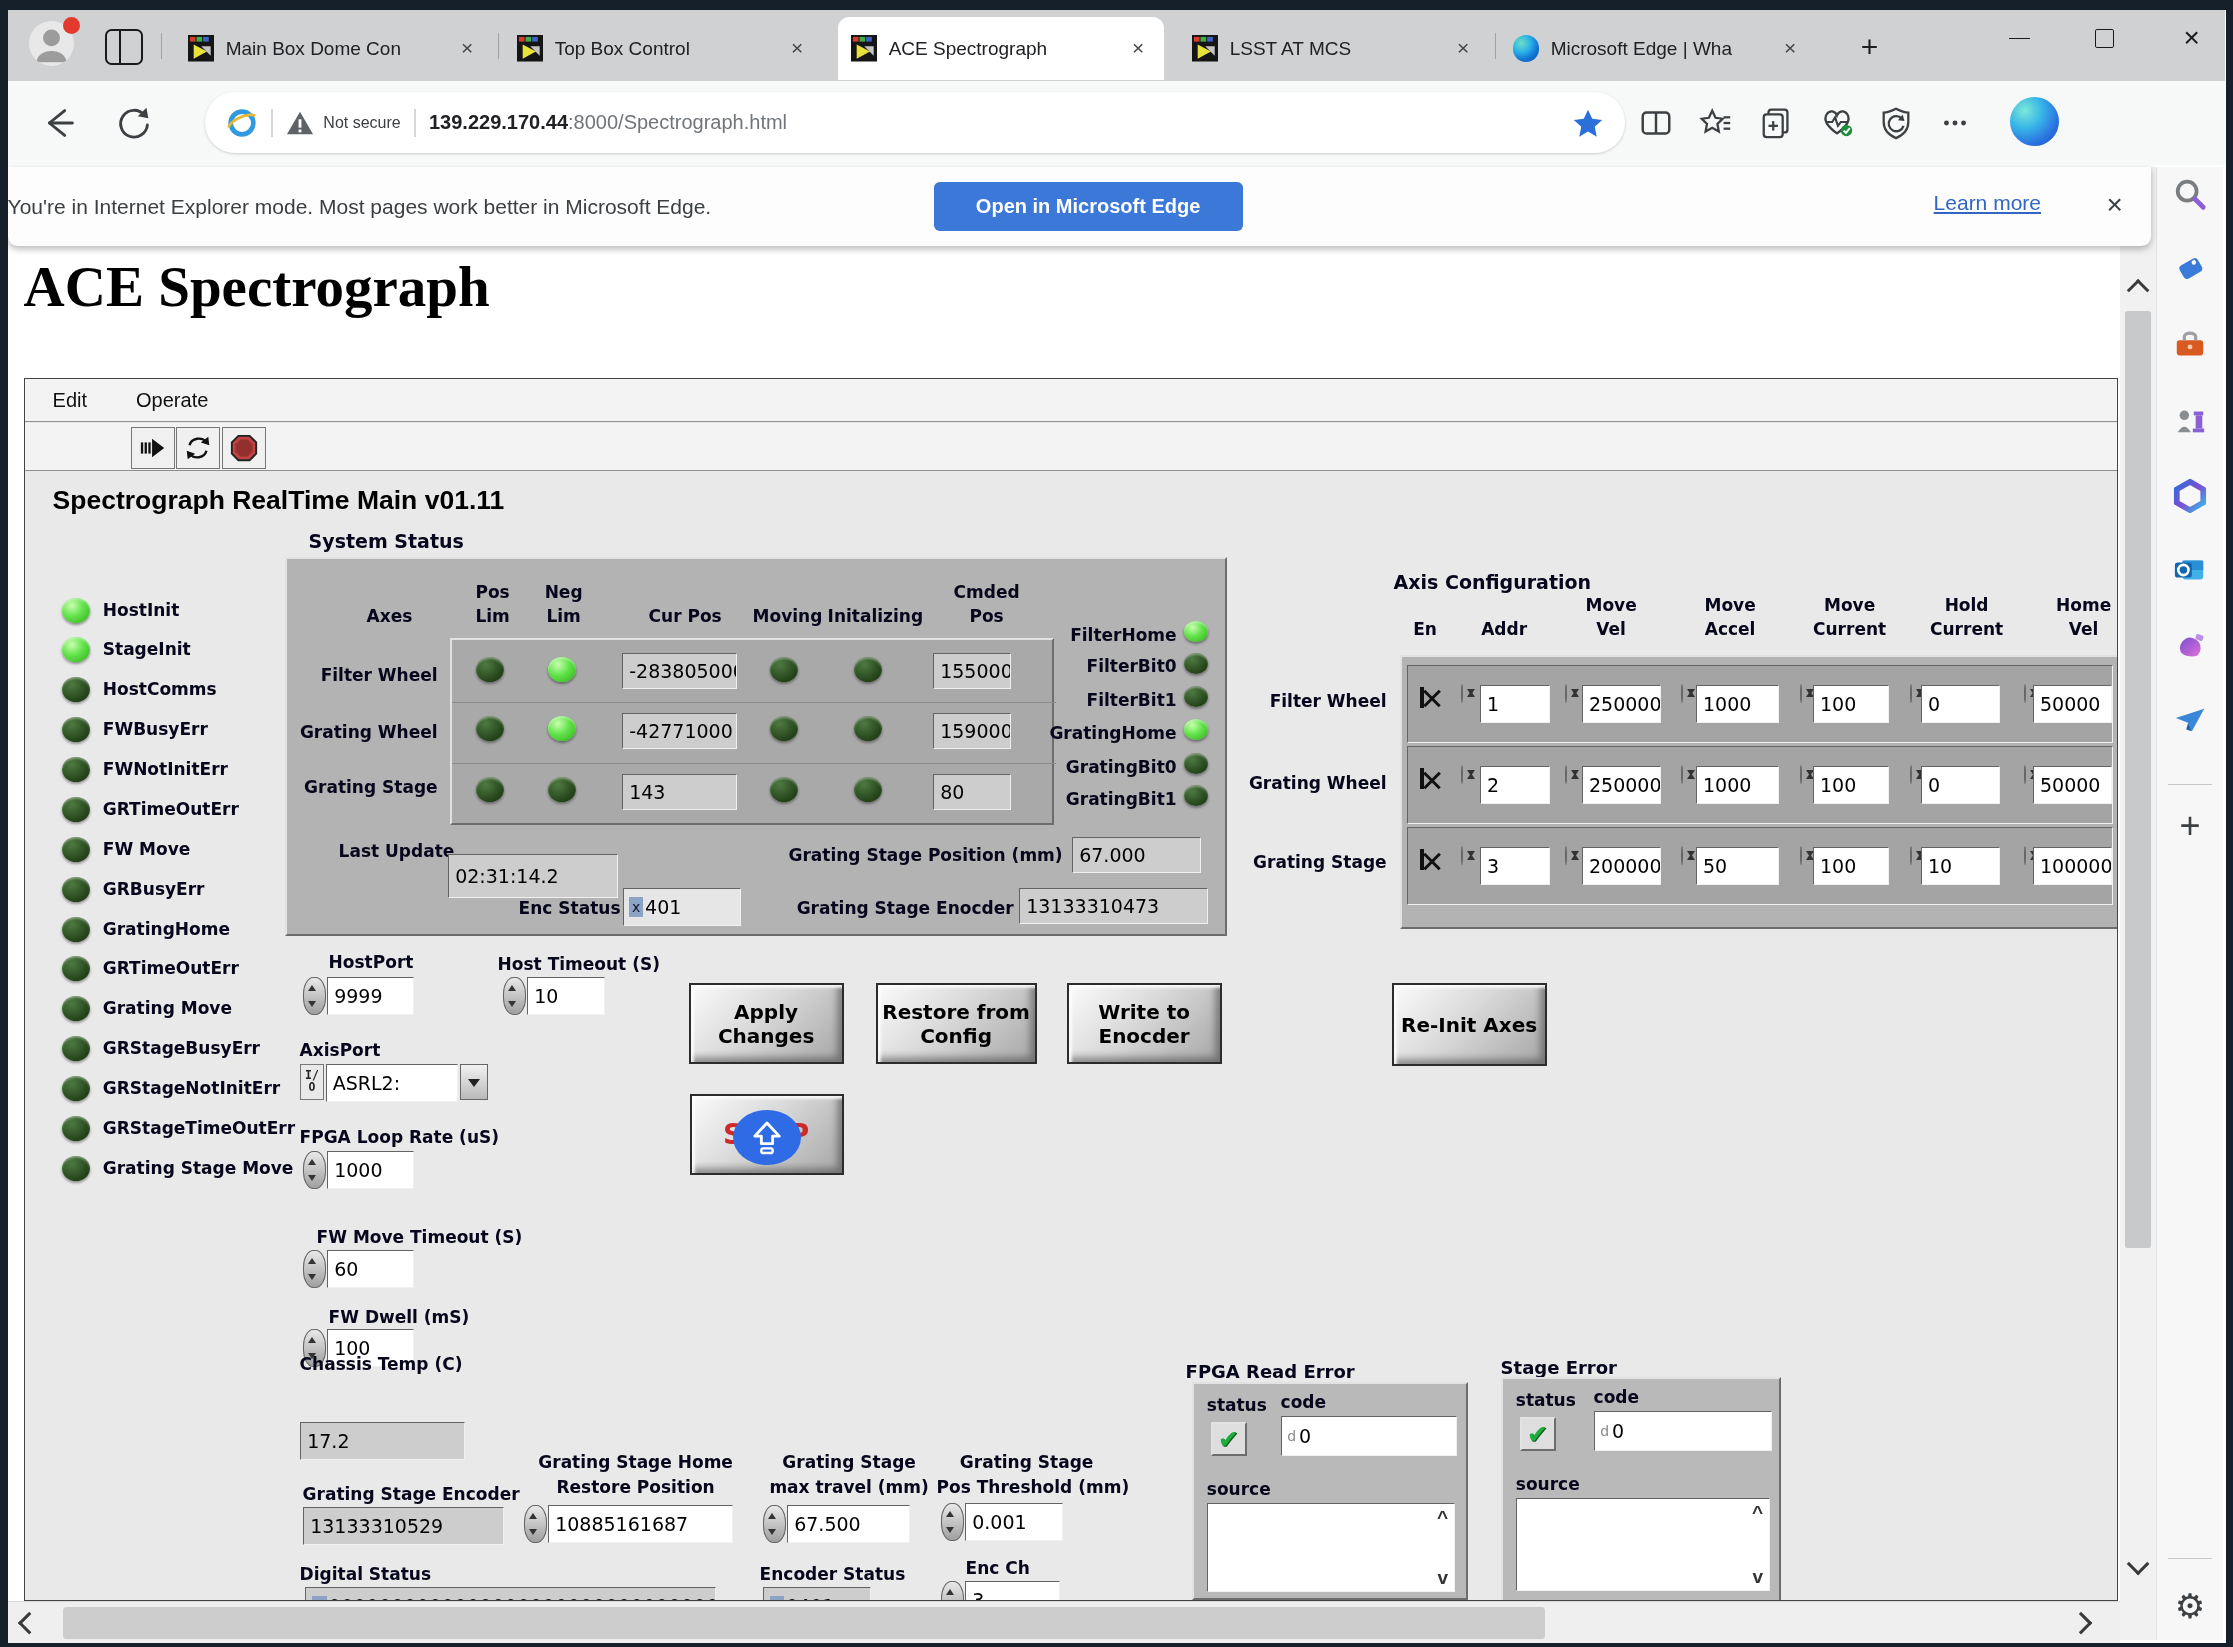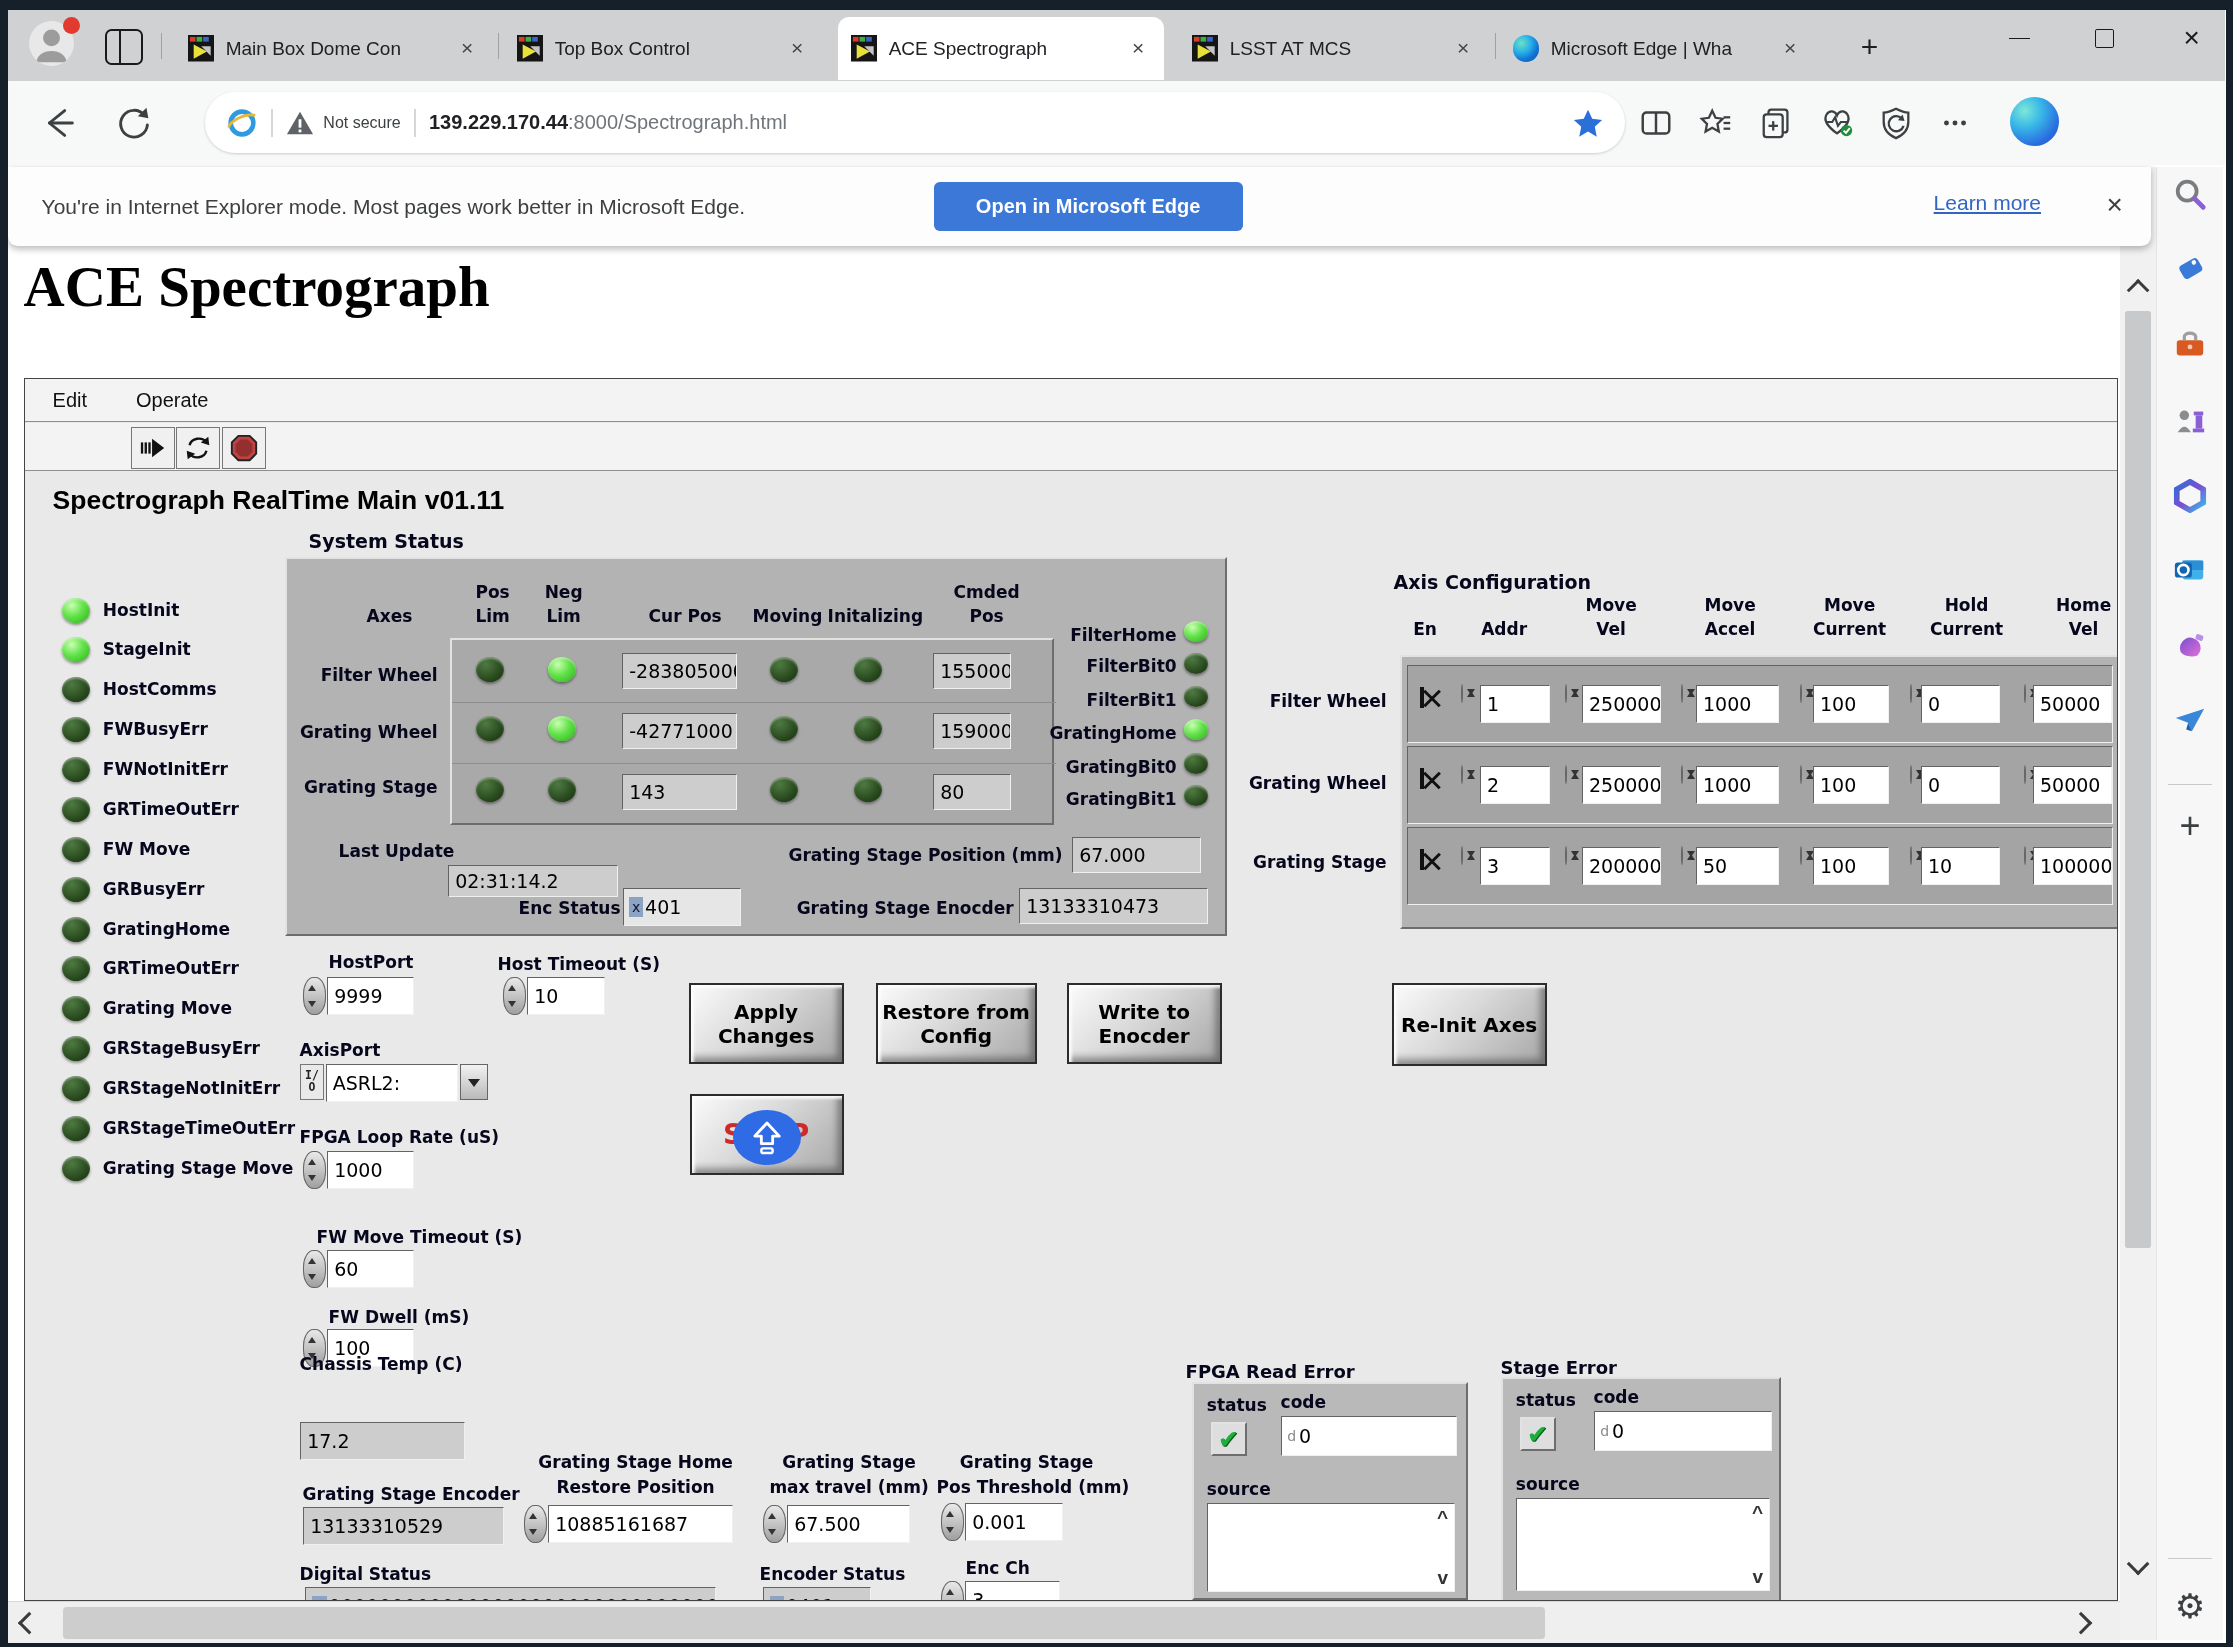--- a/index.html
+++ b/index.html
@@ -38,21 +38,21 @@
            box-shadow:0 0.9px 2.8px rgba(0,0,0,0.18);display:flex;align-items:center;}
   .ob-sep{width:1.9px;height:28px;background:#d5d7d9;margin:0 13.2px;flex:0 0 auto;}
   .notsecure{font-size:16px;color:#3c4043;white-space:nowrap;}
   .url{font-size:20px;white-space:nowrap;overflow:hidden;flex:1;}
   .url .host{color:#202124;font-weight:bold;}
   .url .rest{color:#70757a;}
   .tbicon{position:absolute;top:24.6px;width:36px;height:36px;}
   
   .banner{position:absolute;left:7.6px;top:167px;width:2143px;height:79px;background:#fdfdfd;z-index:8;
           border-radius:0 0 9.5px 9.5px;box-shadow:0 2.8px 7.6px rgba(0,0,0,0.28);display:flex;align-items:center;}
-  .banner-text{margin-left:34px;font-size:21px;color:#3c4043;}
+  .banner-text{font-size:21px;color:#3c4043;}
   .banner-btn{position:absolute;left:926px;top:15px;width:309px;height:49px;background:#3b78d8;color:#fff;
               border-radius:5.7px;font-size:20px;font-weight:bold;display:flex;align-items:center;justify-content:center;}
   .learnmore{position:absolute;left:1926px;top:24px;font-size:21px;color:#3166c5;text-decoration:underline;}
   .bclose{position:absolute;left:2086px;top:17px;width:42px;height:42px;font-size:28px;color:#3c4043;text-align:center;line-height:42px;}
   .bclose::before{content:"\00D7";}
   
   .page{position:absolute;left:7.6px;top:246px;width:2112px;height:1355px;background:#ffffff;overflow:hidden;}
   .heading{position:absolute;left:16px;top:7.6px;font-family:"Liberation Serif",serif;font-weight:bold;font-size:57px;color:#000;}
   
   .lvpanel{position:absolute;left:16px;top:132px;width:2094px;height:1223px;border:1.9px solid #454545;background:#e9e9e9;overflow:hidden;box-sizing:border-box;}
@@ -441,21 +441,21 @@
         <div class="abs lbl" style="left:701px;top:131px;width:189px;text-align:right">FilterBit1</div>
         <span class="led small abs" style="left:897px;top:127px"></span>
         <div class="abs lbl" style="left:701px;top:164px;width:189px;text-align:right">GratingHome</div>
         <span class="led small abs on" style="left:897px;top:160px"></span>
         <div class="abs lbl" style="left:701px;top:198px;width:189px;text-align:right">GratingBit0</div>
         <span class="led small abs" style="left:897px;top:194px"></span>
         <div class="abs lbl" style="left:701px;top:230px;width:189px;text-align:right">GratingBit1</div>
         <span class="led small abs" style="left:897px;top:226px"></span>
 
         <div class="abs lbl" style="left:52px;top:282px">Last Update</div>
-        <div class="vbox sunken val abs" style="left:161px;top:306px;width:170px;height:32px">02:31:14.2</div>
+        <div class="vbox sunken val abs" style="left:161px;top:295px;width:170px;height:44px">02:31:14.2</div>
         <div class="abs lbl" style="left:232px;top:339px">Enc Status</div>
         <div class="wbox sunken val abs" style="left:336px;top:329px;width:118px;height:38px;background:#e6e6e6">
           <span class="radix">x</span>
           <span>401</span>
         </div>
         <div class="abs lbl" style="left:407px;top:286px;width:369px;text-align:right">Grating Stage Position (mm)</div>
         <div class="vbox sunken val abs" style="left:785px;top:278px;width:129px;height:36px">67.000</div>
         <div class="abs lbl" style="left:360px;top:339px;width:367px;text-align:right">Grating Stage Enocder</div>
         <div class="vbox sunken val abs" style="left:732px;top:329px;width:189px;height:36px">13133310473</div>
       </div>

